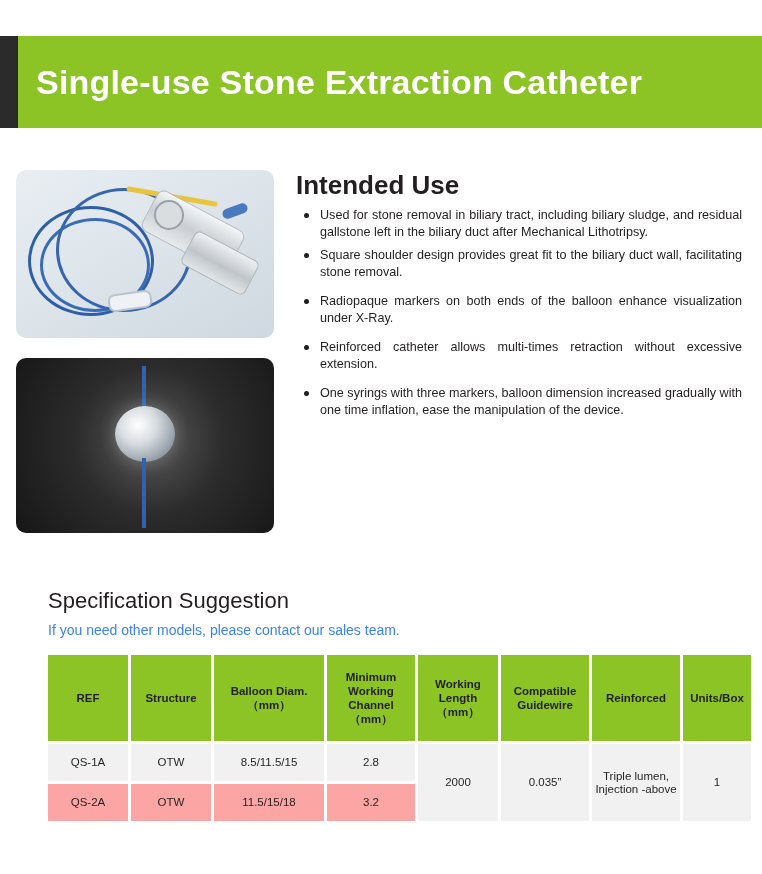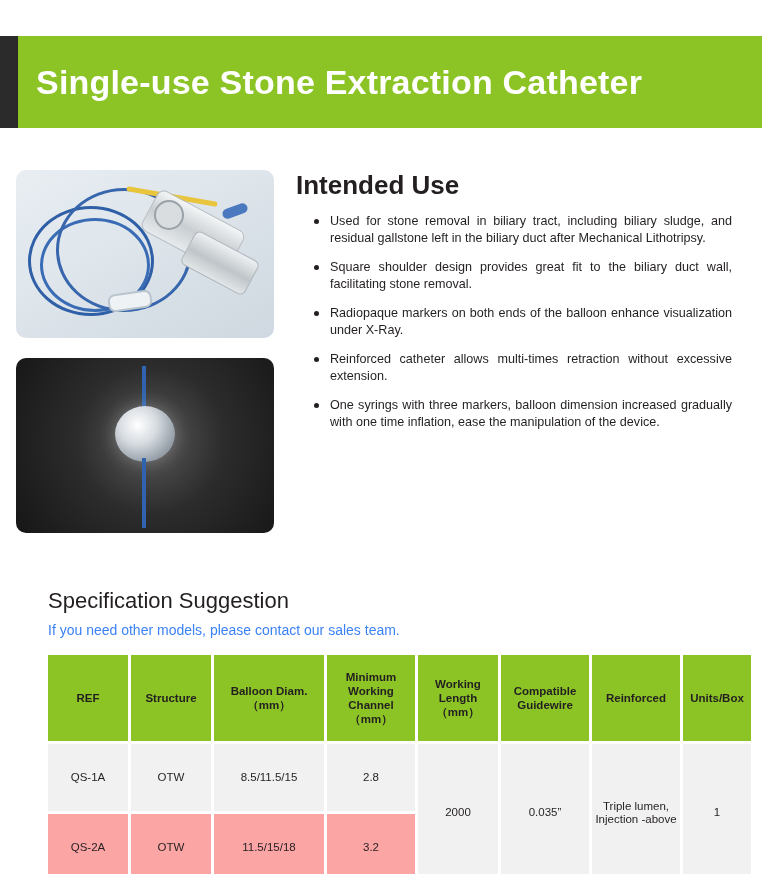--- a/index.html
+++ b/index.html
@@ -158,21 +158,21 @@
   }
   .sec-title {
     font-size: 26px;
     font-weight: bold;
     color: #231f20;
     margin: 0 0 6px 0;
   }
   .sec-title.second { margin-top: 14px; }
   ul.bullets {
     list-style: none;
-    margin: 12px;
+    margin: 2px;
     padding: 0;
   }
   ul.bullets li {
     position: relative;
     padding-left: 22px;
     margin-bottom: 12px;
     font-size: 12.6px;
     line-height: 17px;
     text-align: justify;
     color: #231f20;
@@ -225,21 +225,21 @@
     text-align: center;
     padding: 2px 3px;
     line-height: 14px;
   }
   table.spec td {
     background: #f1f1f1;
     font-size: 11.5px;
     text-align: center;
     height: 33px;
     vertical-align: middle;
-    padding: 17px 3px;
+    padding: 2px 3px;
     color: #231f20;
     line-height: 13px;
   }
   table.spec td.light { background: #fca5a5; }
   table.spec td.merged {
     background: #f1f1f1;
     font-size: 11.5px;
   }
   .col-ref { width: 80px; }
   .col-struct { width: 80px; }

